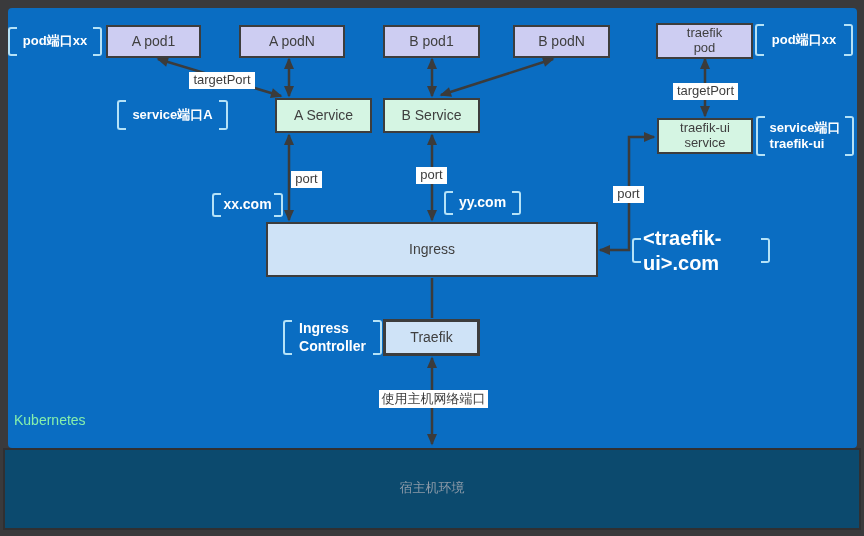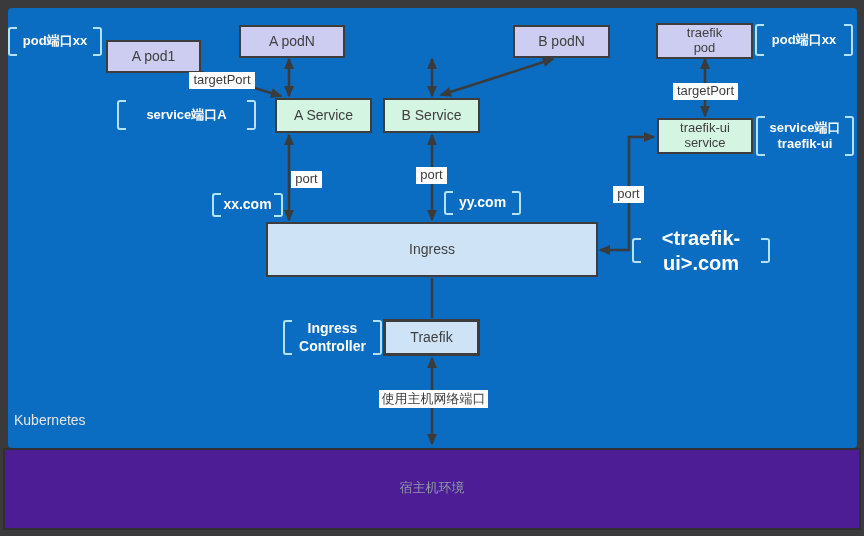--- a/index.html
+++ b/index.html
@@ -8,25 +8,25 @@
     background:#3a3a3c;
     font-family:"Liberation Sans","DejaVu Sans",sans-serif;
   }
   .region { position:absolute; box-sizing:border-box; }
   .region.k8s {
     left:8px; top:8px; width:849px; height:440px;
     background:#0a6dc2; border-radius:4px;
   }
   .k8s-label {
     position:absolute; left:6px; top:404px;
-    color:#e5e5e5; font-size:14px;
+    color:#86efac; font-size:14px;
   }
   .region.host {
     left:3px; top:448px; width:858px; height:82px;
-    background:#4c1d95; border:2px solid #303032;
+    background:#0c4a6e; border:2px solid #303032;
   }
   .host-label {
     position:absolute; left:0; right:0; top:29px; text-align:center;
     color:#8d9aa8; font-size:13px;
   }
   #edges-layer {
     position:absolute; left:0; top:0; width:864px; height:536px;
     pointer-events:none;
   }
   #edges-layer polyline { fill:none; stroke:#3b3b3b; stroke-width:2.5; }
@@ -37,22 +37,22 @@
     font-size:14px; text-align:center; white-space:pre-line; line-height:1.15;
   }
   .node.pod     { background:#cdcdf2; }
   .node.service { background:#d5f5e3; }
   .node.ingress { background:#cfe3f7; }
   .node.thick   { border-width:3px; }
   .bracket {
     position:absolute; box-sizing:border-box;
     display:flex; align-items:center; justify-content:center;
     color:#ffffff; font-weight:bold; font-size:13px;
-    text-align:center; white-space:pre-line; line-height:1.25;
-    padding:0 4px;
+    text-align:left; white-space:pre-line; line-height:1.25;
+    padding:0 11px;
   }
   .bracket::before,.bracket::after {
     content:""; position:absolute; top:0; bottom:0; width:9px;
     border:2.5px solid #b5e2f7; box-sizing:border-box;
   }
   .bracket::before { left:0;  border-right:none; border-radius:3px 0 0 3px; }
   .bracket::after  { right:0; border-left:none;  border-radius:0 3px 3px 0; }
   .tag {
     position:absolute; box-sizing:border-box;
     display:flex; align-items:center; justify-content:center;
@@ -80,34 +80,35 @@
       <polyline points="289,59 289,96" marker-start="url(#ah)" marker-end="url(#ah)"></polyline>
       <polyline points="432,59 432,96" marker-start="url(#ah)" marker-end="url(#ah)"></polyline>
       <polyline points="553,59 441,95" marker-start="url(#ah)" marker-end="url(#ah)"></polyline>
       <polyline points="705,59 705,116" marker-start="url(#ah)" marker-end="url(#ah)"></polyline>
       <polyline points="289,135 289,220" marker-start="url(#ah)" marker-end="url(#ah)"></polyline>
       <polyline points="432,135 432,220" marker-start="url(#ah)" marker-end="url(#ah)"></polyline>
       <polyline points="600,250 629,250 629,137 654,137" marker-start="url(#ah)" marker-end="url(#ah)"></polyline>
       <polyline points="432,278 432,318"></polyline>
       <polyline points="432,358 432,444" marker-start="url(#ah)" marker-end="url(#ah)"></polyline>
     </svg>
-<div class="node pod" style="left: 106px; top: 25px; width: 95px; height: 33px; margin-top: 15px;">A pod1</div>
+<div class="node pod" style="left: 106px; top: 25px; width: 95px; height: 33px;">A pod1</div>
     <div class="node pod" style="left: 239px; top: 25px; width: 106px; height: 33px;">A podN</div>
+    <div class="node pod" style="left: 383px; top: 25px; width: 97px; height: 33px;">B pod1</div>
     <div class="node pod" style="left: 513px; top: 25px; width: 97px; height: 33px;">B podN</div>
     <div class="node pod" style="left: 656px; top: 23px; width: 97px; height: 36px; font-size: 13px;">traefik
 pod</div>
     <div class="node service" style="left: 239px; top: 98px; width: 97px; height: 35px; margin-left: 36px;">A Service</div>
     <div class="node service" style="left: 383px; top: 98px; width: 97px; height: 35px;">B Service</div>
     <div class="node service" style="left: 657px; top: 118px; width: 96px; height: 36px; font-size: 13px;">traefik-ui
 service</div>
     <div class="node ingress" style="left: 266px; top: 222px; width: 332px; height: 55px;">Ingress</div>
     <div class="node ingress thick" style="left: 383px; top: 319px; width: 97px; height: 37px;">Traefik</div>
     <div class="bracket" style="left: 8px; top: 27px; width: 94px; height: 29px;">pod端口xx</div>
     <div class="bracket" style="left: 755px; top: 24px; width: 98px; height: 32px;">pod端口xx</div>
-    <div class="bracket" style="left: 117px; top: 100px; width: 139px; height: 30px;">service端口A</div>
+    <div class="bracket" style="left: 117px; top: 100px; width: 111px; height: 30px;">service端口A</div>
     <div class="bracket" style="left: 756px; top: 116px; width: 98px; height: 40px;">service端口
 traefik-ui</div>
     <div class="bracket" style="left: 212px; top: 193px; width: 71px; height: 24px; font-size: 14px;">xx.com</div>
     <div class="bracket" style="left: 444px; top: 191px; width: 77px; height: 24px; font-size: 14px;">yy.com</div>
     <div class="bracket" style="left: 632px; top: 238px; width: 138px; height: 25px; font-size: 20px;">&lt;traefik-ui&gt;.com</div>
     <div class="bracket" style="left: 283px; top: 320px; width: 99px; height: 35px; font-size: 14px;">Ingress
 Controller</div>
     <div class="tag" style="left: 189px; top: 72px; width: 66px; height: 17px;">targetPort</div>
     <div class="tag" style="left: 673px; top: 83px; width: 65px; height: 17px;">targetPort</div>
     <div class="tag" style="left: 291px; top: 171px; width: 31px; height: 17px;">port</div>

